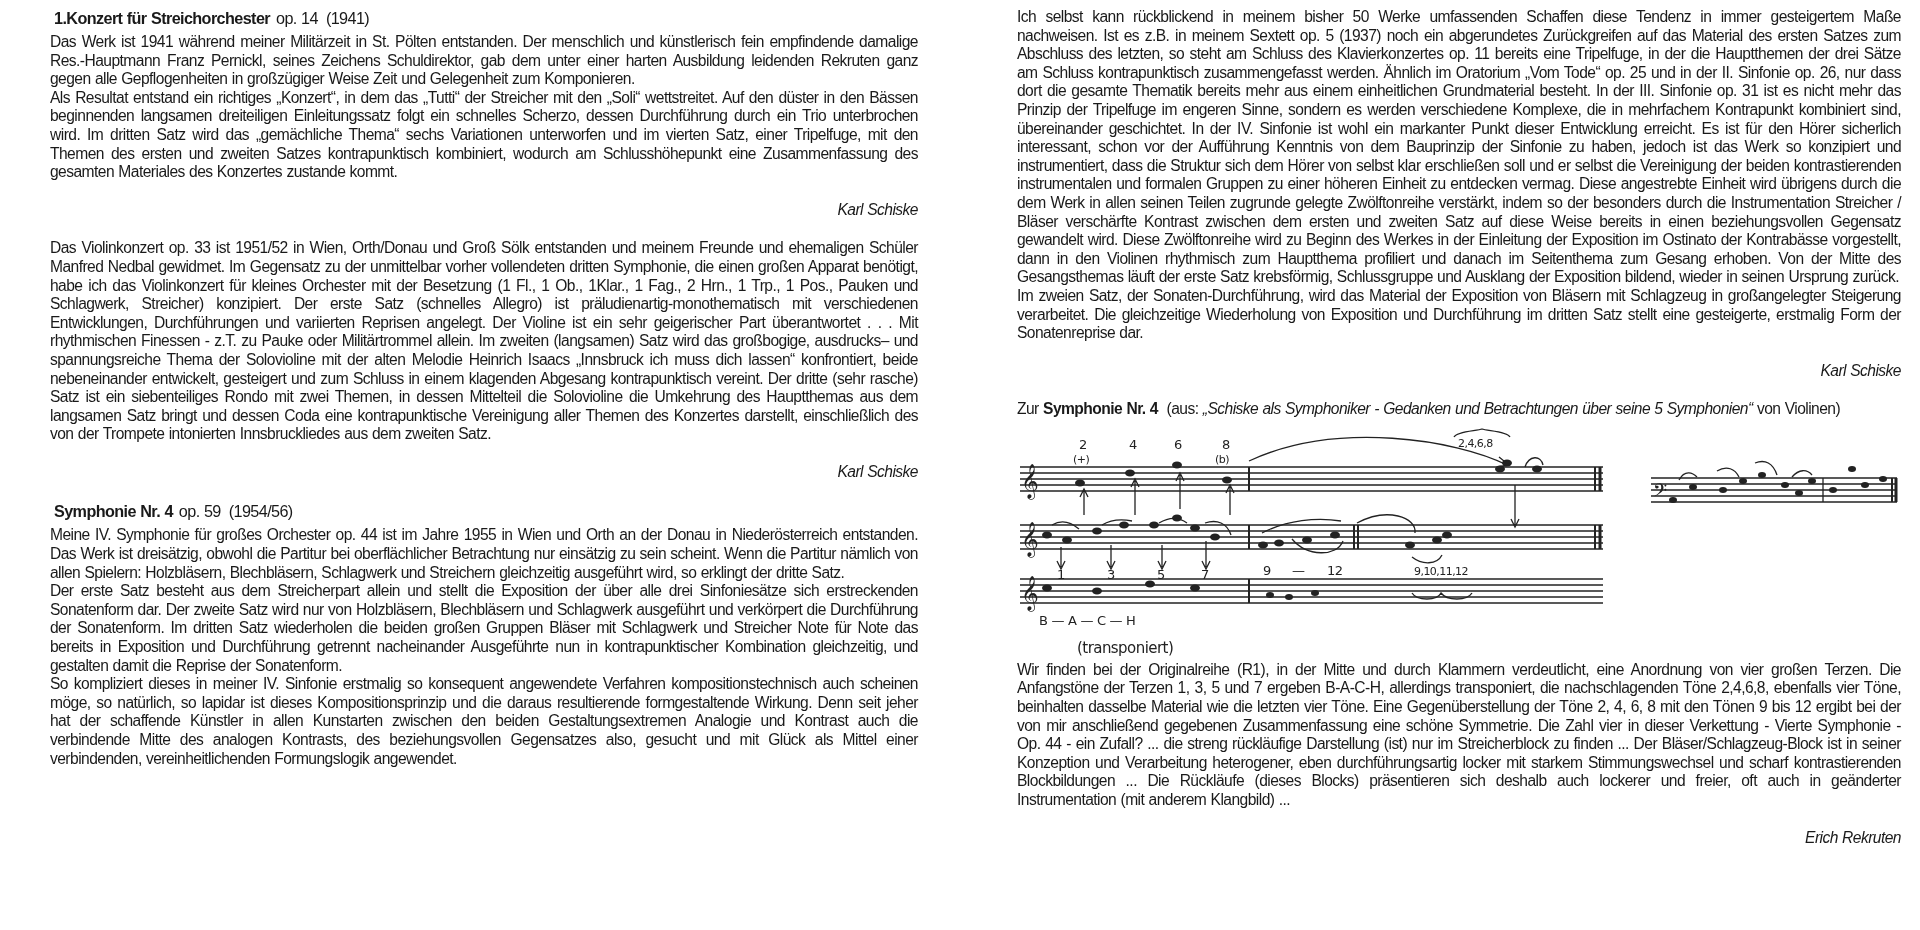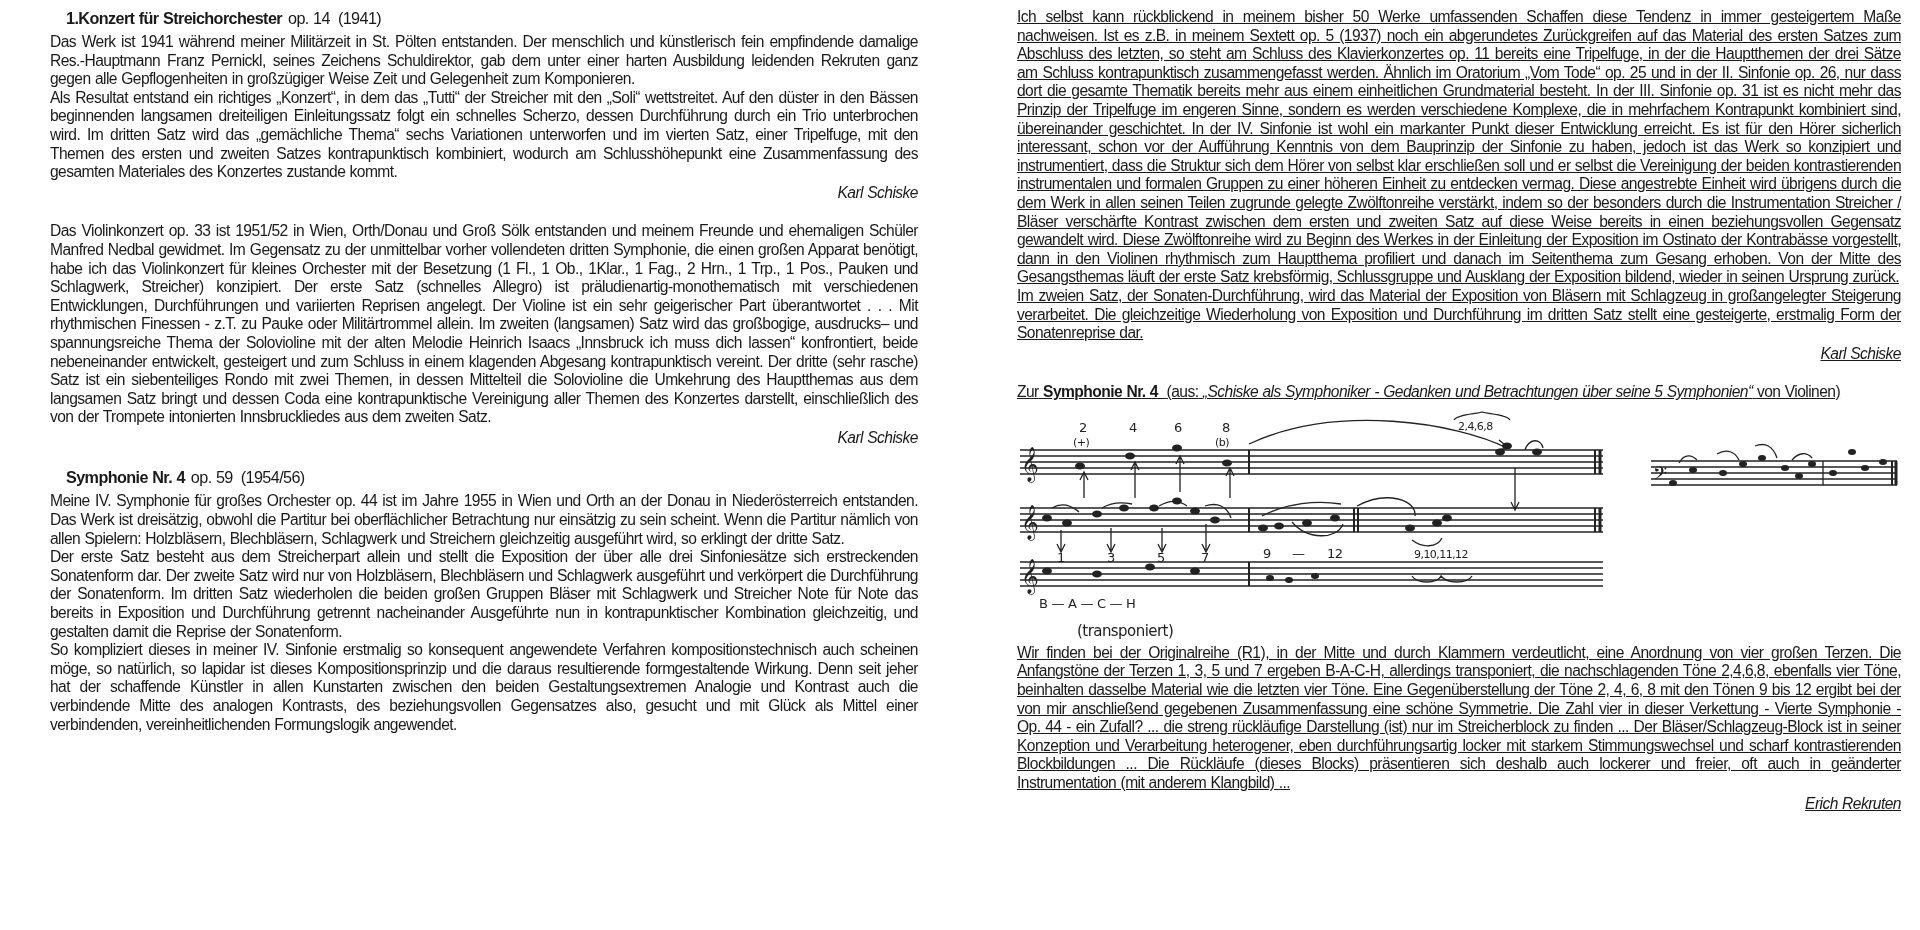--- a/index.html
+++ b/index.html
@@ -1,27 +1,27 @@
 <!DOCTYPE html>
 <html><head>
 <meta charset="utf-8">
 <style>
   html, body { margin: 0; padding: 0; background: #ffffff; }
   body { width: 1920px; height: 930px; overflow: hidden; position: relative; color: #1a1a1a; }
   .col { position: absolute; top: 8px; }
   .col-left { left: 50px; width: 868px; }
-  .col-right { left: 1017px; width: 884px; text-decoration: underline; }
+  .col-right { left: 1017px; width: 884px; }
   .narrow { font-family: "Liberation Sans", sans-serif; font-size: 15.6px; line-height: 18.6px; letter-spacing: -0.55px; word-spacing: 0.5px; }
   .section { margin: 0; }
-  .heading { font-size: 16.2px; line-height: 20px; margin: 0 0 5px 16px; font-weight: normal; letter-spacing: -0.6px; }
+  .heading { font-size: 16.2px; line-height: 20px; margin: 0 0 5px 4px; font-weight: normal; letter-spacing: -0.6px; }
   .heading b { font-weight: bold; }
   .heading .op { margin-left: 6px; }
   .heading .year { margin-left: 8px; }
   p { margin: 0; text-align: justify; }
-  .sig { text-align: right; font-style: italic; margin-top: 2px; }
+  .sig { text-align: right; font-style: italic; margin-top: 19px; }
   .gap-lg { height: 20px; }
   .music { position: relative; width: 884px; height: 236px; margin-top: 6px; }
   .music svg { position: absolute; left: 0; top: 0; }
   .hand { font-family: "DejaVu Sans", sans-serif; }
 </style>
 </head>
 <body>
 
 <div class="col col-left narrow">
 

